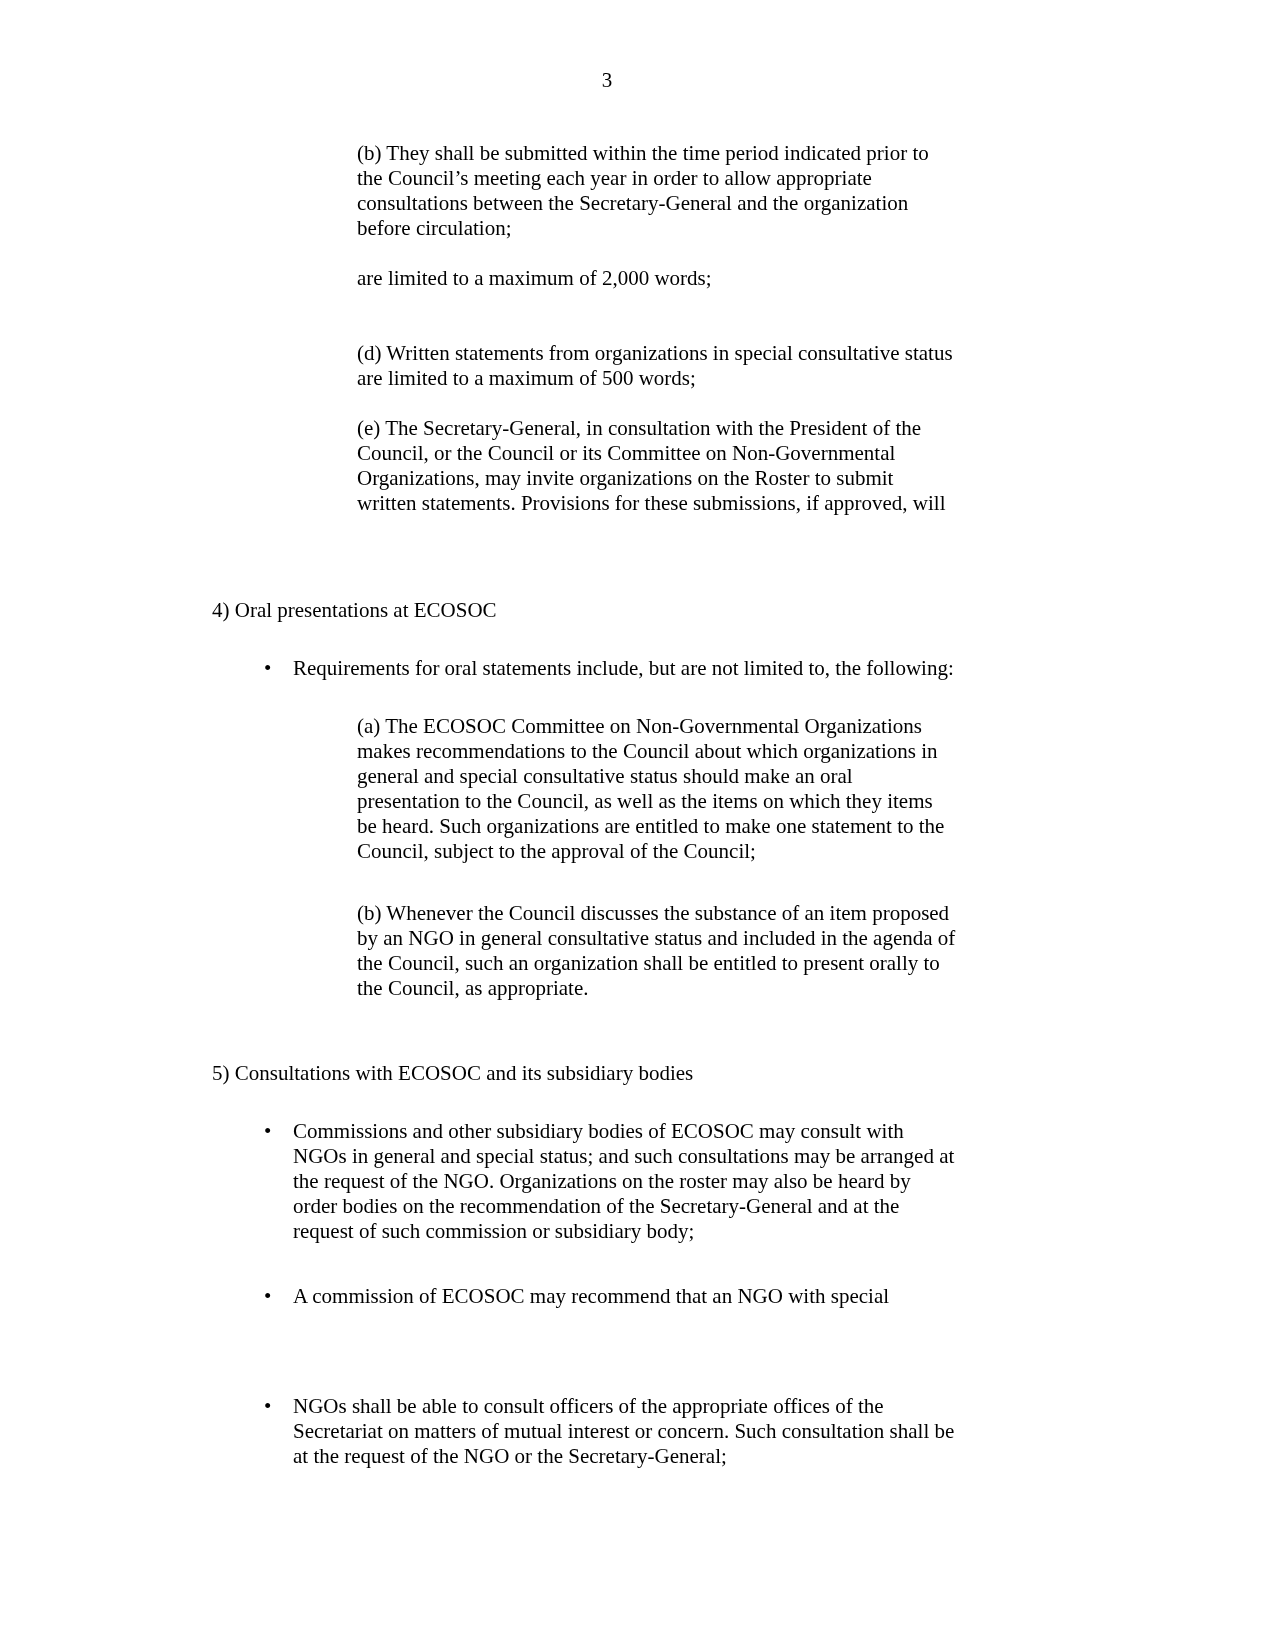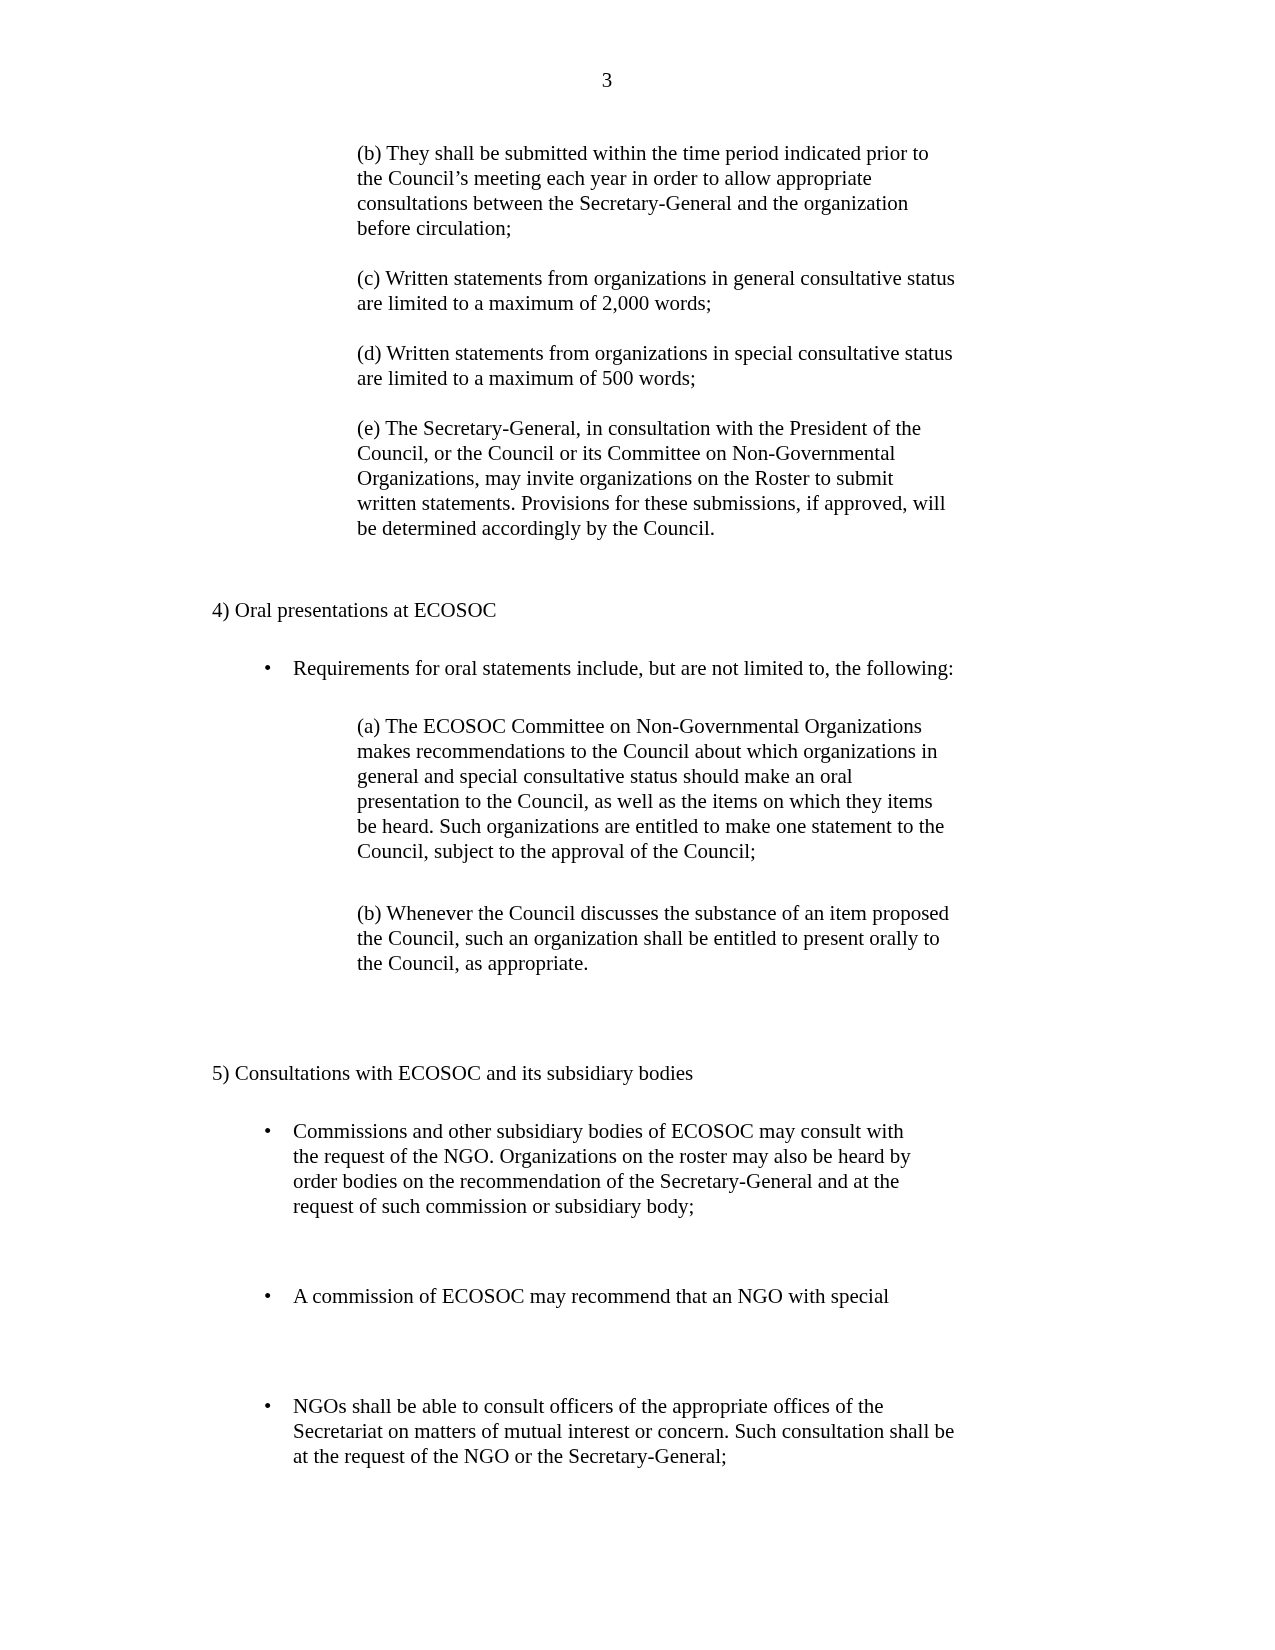--- a/index.html
+++ b/index.html
@@ -51,35 +51,33 @@
   <div class="pagenum">3</div>
 
   <div class="block indent-para" style="top:141px">
       <span class="line">(b) They shall be submitted within the time period indicated prior to</span>
       <span class="line">the Council’s meeting each year in order to allow appropriate</span>
       <span class="line">consultations between the Secretary-General and the organization</span>
       <span class="line">before circulation;</span>
     </div>
 
   <div class="block indent-para" style="top:266px">
-      <span class="line">(c) Written statements from organizations in general consultative status</span>
       <span class="line">are limited to a maximum of 2,000 words;</span>
     </div>
 
   <div class="block indent-para" style="top:341px">
       <span class="line">(d) Written statements from organizations in special consultative status</span>
       <span class="line">are limited to a maximum of 500 words;</span>
     </div>
 
   <div class="block indent-para" style="top:416px">
       <span class="line">(e) The Secretary-General, in consultation with the President of the</span>
       <span class="line">Council, or the Council or its Committee on Non-Governmental</span>
       <span class="line">Organizations, may invite organizations on the Roster to submit</span>
       <span class="line">written statements. Provisions for these submissions, if approved, will</span>
-      <span class="line">be determined accordingly by the Council.</span>
     </div>
 
   <div class="block heading" style="top:598px">4) Oral presentations at ECOSOC</div>
 
   <div class="block bullet" style="top:656px">
     <span class="marker">•</span>
     <span class="btext">
         <span class="line">Requirements for oral statements include, but are not limited to, the following:</span>
       </span>
   </div>
@@ -88,30 +86,32 @@
       <span class="line">(a) The ECOSOC Committee on Non-Governmental Organizations</span>
       <span class="line">makes recommendations to the Council about which organizations in</span>
       <span class="line">general and special consultative status should make an oral</span>
       <span class="line">presentation to the Council, as well as the items on which they items</span>
       <span class="line">be heard. Such organizations are entitled to make one statement to the</span>
       <span class="line">Council, subject to the approval of the Council;</span>
     </div>
 
   <div class="block indent-para" style="top:901px">
       <span class="line">(b) Whenever the Council discusses the substance of an item proposed</span>
+      <span class="line">by an NGO in general consultative status and included in the agenda of</span>
       <span class="line">the Council, such an organization shall be entitled to present orally to</span>
       <span class="line">the Council, as appropriate.</span>
     </div>
 
   <div class="block heading" style="top:1061px">5) Consultations with ECOSOC and its subsidiary bodies</div>
 
   <div class="block bullet" style="top:1119px">
     <span class="marker">•</span>
     <span class="btext">
         <span class="line">Commissions and other subsidiary bodies of ECOSOC may consult with</span>
+        <span class="line">NGOs in general and special status; and such consultations may be arranged at</span>
         <span class="line">the request of the NGO. Organizations on the roster may also be heard by</span>
         <span class="line">order bodies on the recommendation of the Secretary-General and at the</span>
         <span class="line">request of such commission or subsidiary body;</span>
       </span>
   </div>
 
   <div class="block bullet" style="top:1284px">
     <span class="marker">•</span>
     <span class="btext">
         <span class="line">A commission of ECOSOC may recommend that an NGO with special</span>

